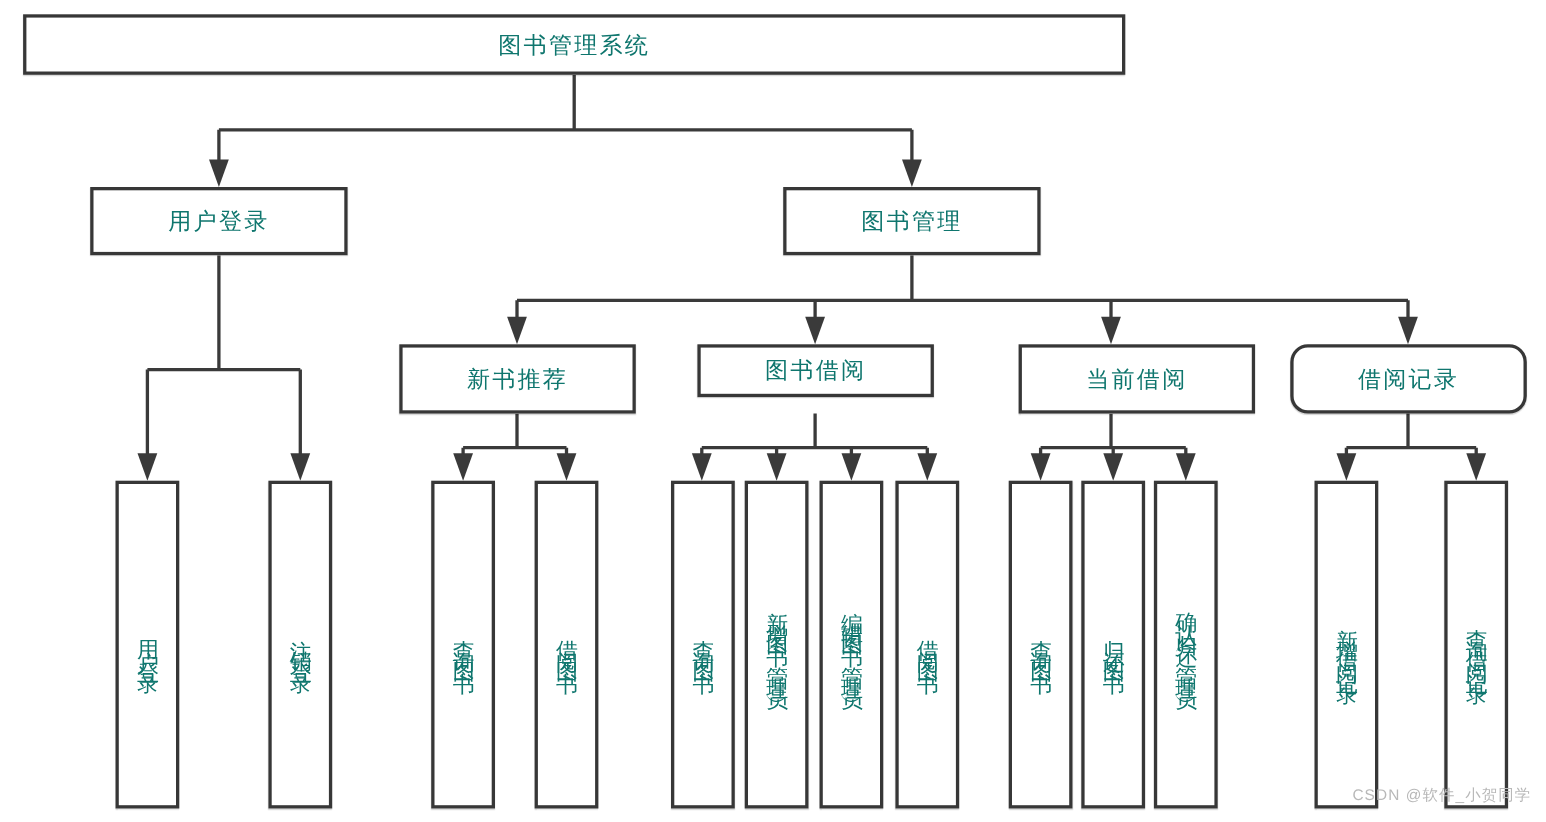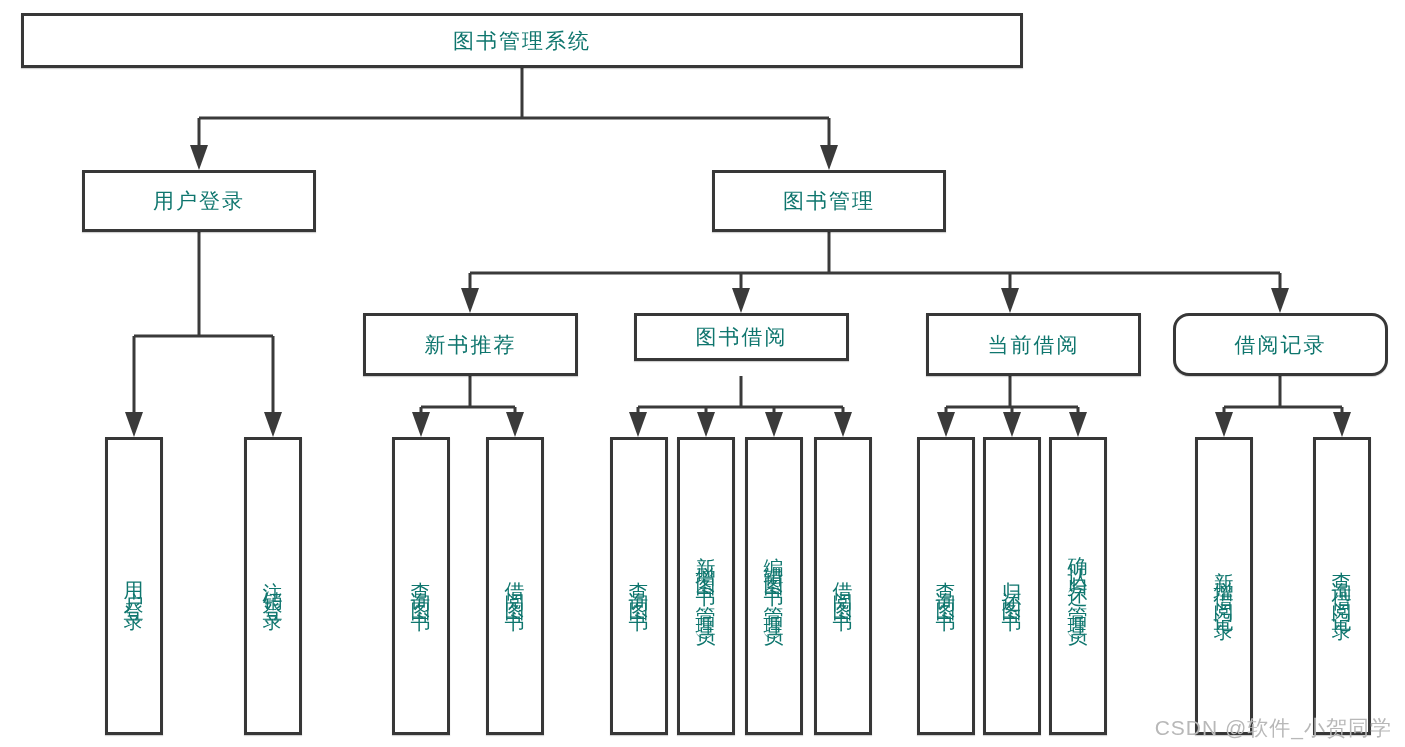--- a/index.html
+++ b/index.html
@@ -35,21 +35,21 @@
   .node.v span {
     writing-mode: vertical-rl;
     text-orientation: mixed;
     letter-spacing: 10px;
     line-height: 1;
   }
   .watermark {
     position: absolute;
     top: 714px;
     right: 13px;
-    font-size: 21px;
+    font-size: 14px;
     letter-spacing: 1px;
     color: #b8b8b8;
     z-index: 5;
     white-space: nowrap;
   }
 </style>
 </head>
 <body>
 
 <div class="stage">

